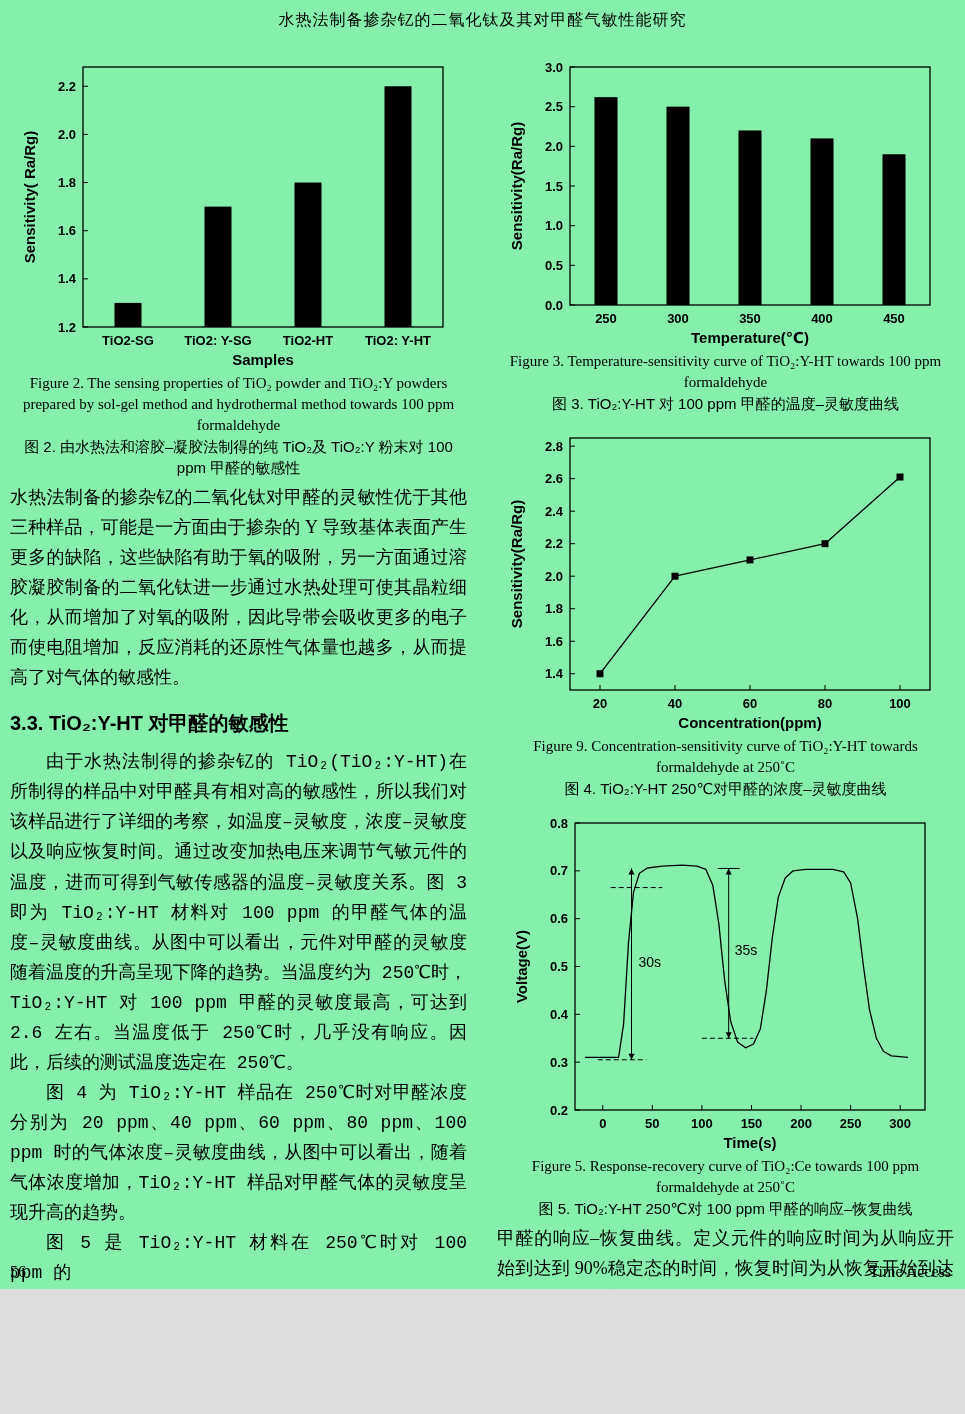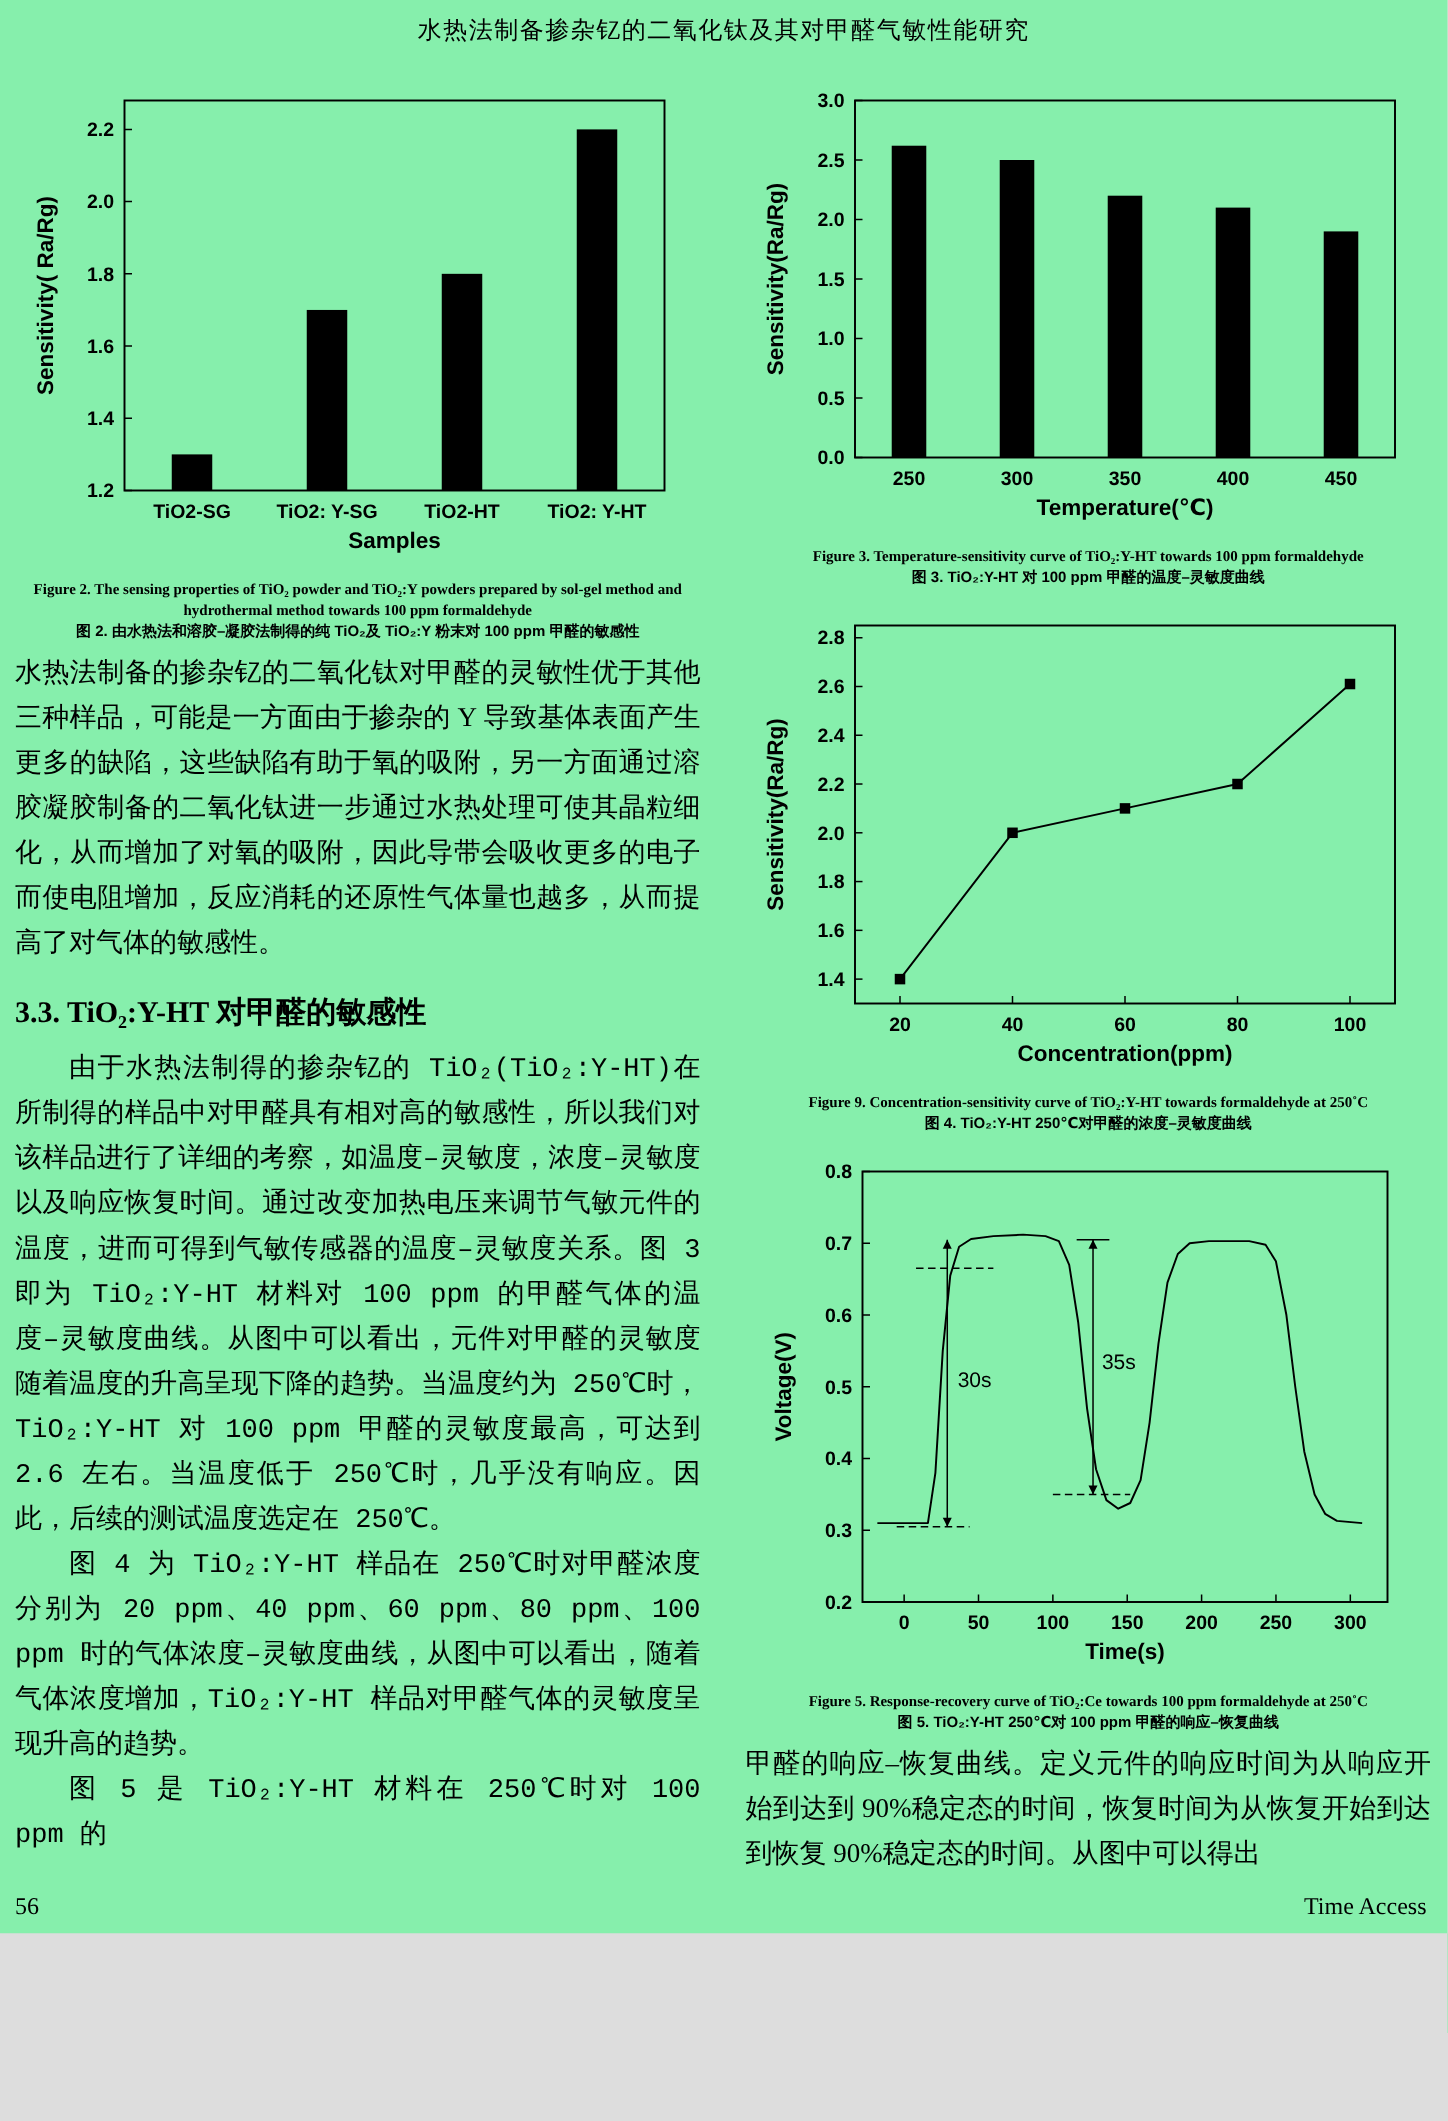--- a/index.html
+++ b/index.html
@@ -5,26 +5,26 @@
   *{box-sizing:border-box;}
   html,body{margin:0;padding:0;background:#ddd;}
   .page{width:965px;height:1289px;margin:0 auto;background:#86efac;position:relative;overflow:hidden;
         font-family:"Liberation Serif","DejaVu Serif",serif;color:#000;}
   .header{padding-top:10px;text-align:center;font-size:16px;letter-spacing:1px;}
   .columns{display:flex;gap:30px;padding:0 10px;margin-top:12px;}
   .col{width:457px;flex:0 0 auto;}
   figure{margin:0;}
   .fig{margin-top:12px;}
   .fig svg{display:block;margin:0 auto;}
-  .caption{margin-top:14px;padding:0 4px;font-size:10px;font-weight:bold;line-height:1.4;text-align:center;}
+  .caption{margin-top:0;padding:0 4px;font-size:15px;font-weight:normal;line-height:1.4;text-align:center;}
   .caption .zh{font-family:"Liberation Sans","DejaVu Sans",sans-serif;}
   .body-text{margin:4px 0 0;font-size:18px;line-height:1.67;text-align:justify;}
   .body-text.flow{margin-top:0;font-family:Liberation Mono, monospace;}
   .indent{text-indent:2em;}
-  .section-heading{font-family:Liberation Serif, serif;
+  .section-heading{font-family:Liberation Sans, sans-serif;
         font-size:20px;font-weight:bold;margin:18px 0 10px;}
   .footer{position:absolute;left:10px;right:14px;bottom:8px;display:flex;
         justify-content:space-between;font-size:16px;}
   svg .tick{font:bold 13px "Liberation Sans","DejaVu Sans",sans-serif;fill:#000;}
   svg .axis-label{font:bold 15px "Liberation Sans","DejaVu Sans",sans-serif;fill:#000;}
   svg .anno{font:14px "Liberation Sans","DejaVu Sans",sans-serif;fill:#000;}
 </style>
 </head>
 <body>
 

